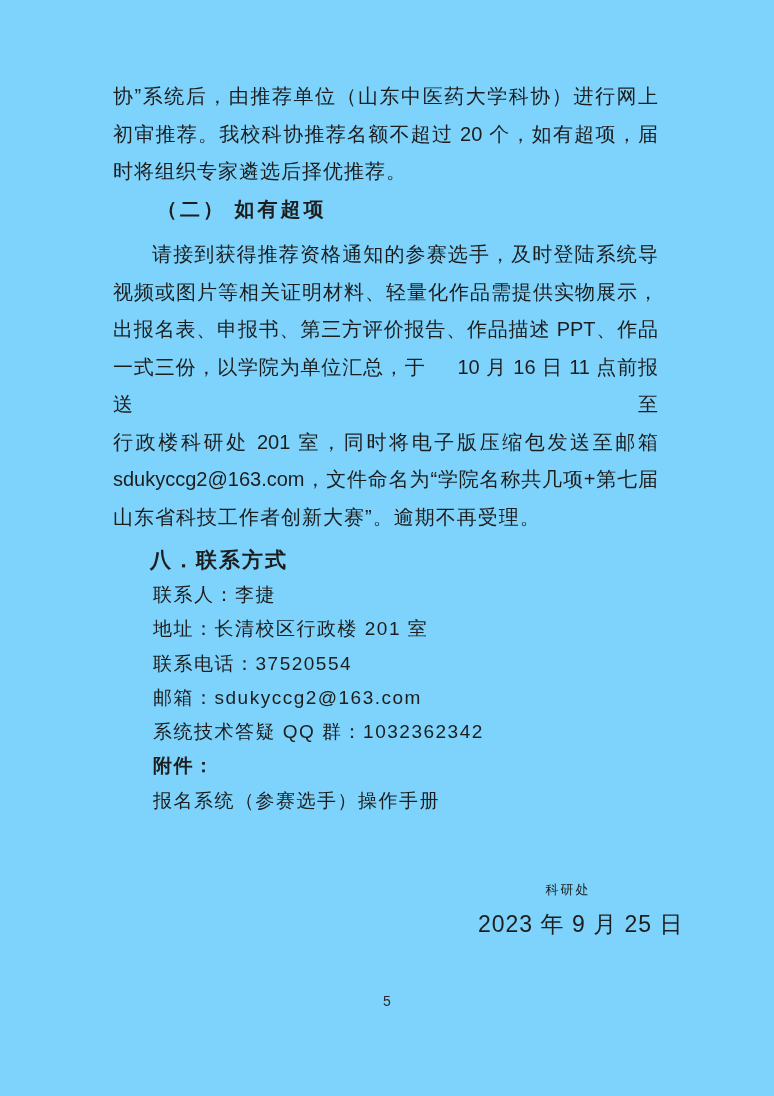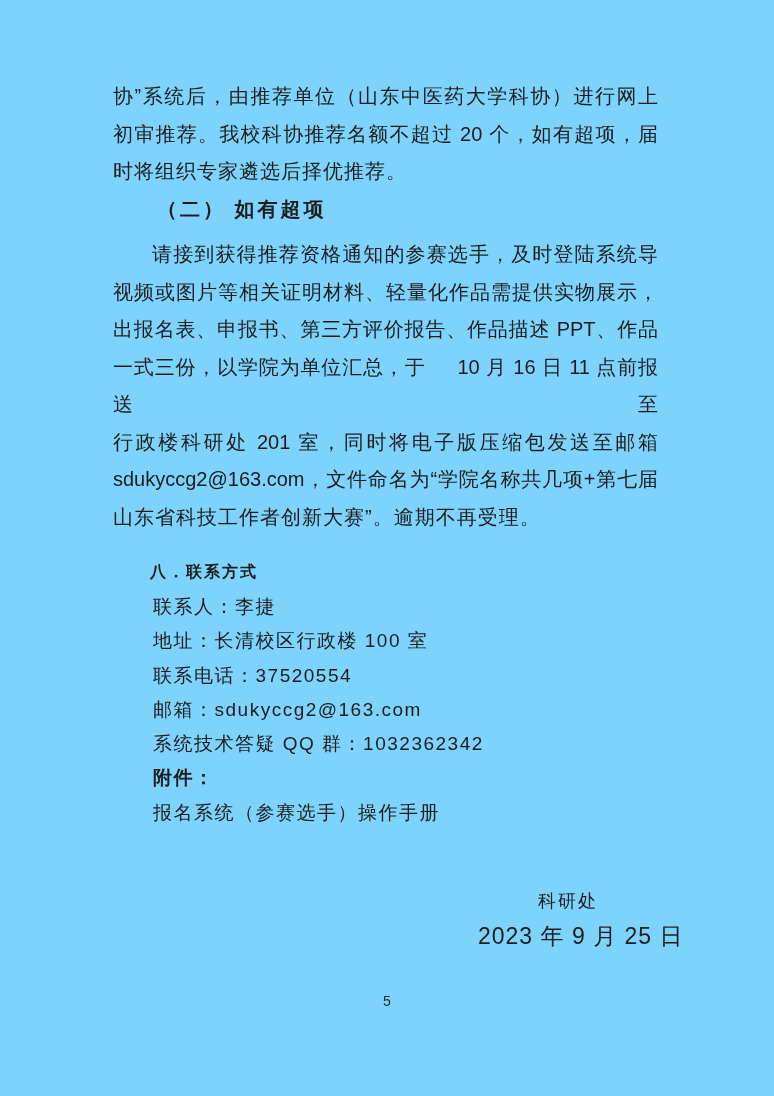--- a/index.html
+++ b/index.html
@@ -37,22 +37,22 @@
     line-height: 37.5px;
     font-weight: bold;
     text-indent: 44px;
     letter-spacing: 3px;
   }
 
   .bold-sans { font-weight: normal; font-family: "Liberation Sans", "DejaVu Sans", sans-serif; margin-left: 32px; }
 
   
   .contact-head {
-    margin-top: 18px;
-    font-size: 16px;
+    margin-top: 6px;
+    font-size: 21px;
     line-height: 36px;
     font-weight: bold;
     padding-left: 37px;
     letter-spacing: 2px;
   }
 
   
   .cline {
     font-size: 19px;
     line-height: 34.3px;
@@ -62,21 +62,21 @@
   }
   .cline.bold { font-weight: bold; }
 
   
   .sig-block {
     width: 180px;
     margin-left: auto;
     margin-top: 54px;
     text-align: center;
   }
-  .sig-org  { font-size: 18px; line-height: 35px; letter-spacing: 2px; }
+  .sig-org  { font-size: 13px; line-height: 35px; letter-spacing: 2px; }
   .sig-date { font-size: 23px; line-height: 35px; letter-spacing: 1px; white-space: nowrap; }
 
   
   .page-num {
     position: absolute;
     top: 993px;
     left: 0;
     right: 0;
     text-align: center;
     font-size: 14px;
@@ -99,21 +99,21 @@
     <div class="bline just">视频或图片等相关证明材料、轻量化作品需提供实物展示，</div>
     <div class="bline just">出报名表、申报书、第三方评价报告、作品描述 PPT、作品</div>
     <div class="bline just"><span>一式三份，以学院为单位汇总，于</span><span class="bold-sans">10 月 16 日 11 点</span><span>前报送至</span></div>
     <div class="bline just">行政楼科研处 201 室，同时将电子版压缩包发送至邮箱</div>
     <div class="bline just">sdukyccg2@163.com，文件命名为“学院名称共几项+第七届</div>
     <div class="bline">山东省科技工作者创新大赛”。逾期不再受理。</div>
 
     <div class="contact-head">八．联系方式</div>
 
     <div class="cline">联系人：李捷</div>
-    <div class="cline">地址：长清校区行政楼 100 室</div>
+    <div class="cline">地址：长清校区行政楼 201 室</div>
     <div class="cline">联系电话：37520554</div>
     <div class="cline">邮箱：sdukyccg2@163.com</div>
     <div class="cline">系统技术答疑 QQ 群：1032362342</div>
 
     <div class="cline bold">附件：</div>
     <div class="cline">报名系统（参赛选手）操作手册</div>
 
     <div class="sig-block">
       <div class="sig-org">科研处</div>
       <div class="sig-date">2023 年 9 月 25 日</div>

